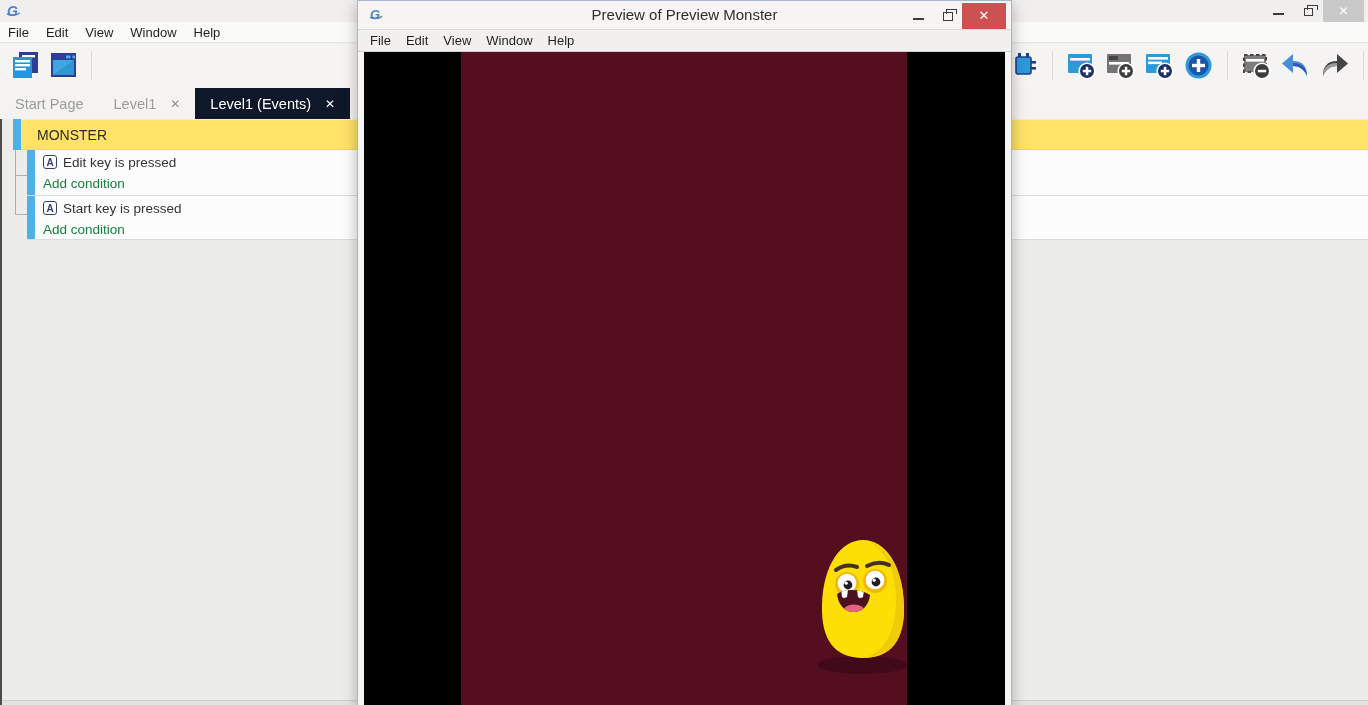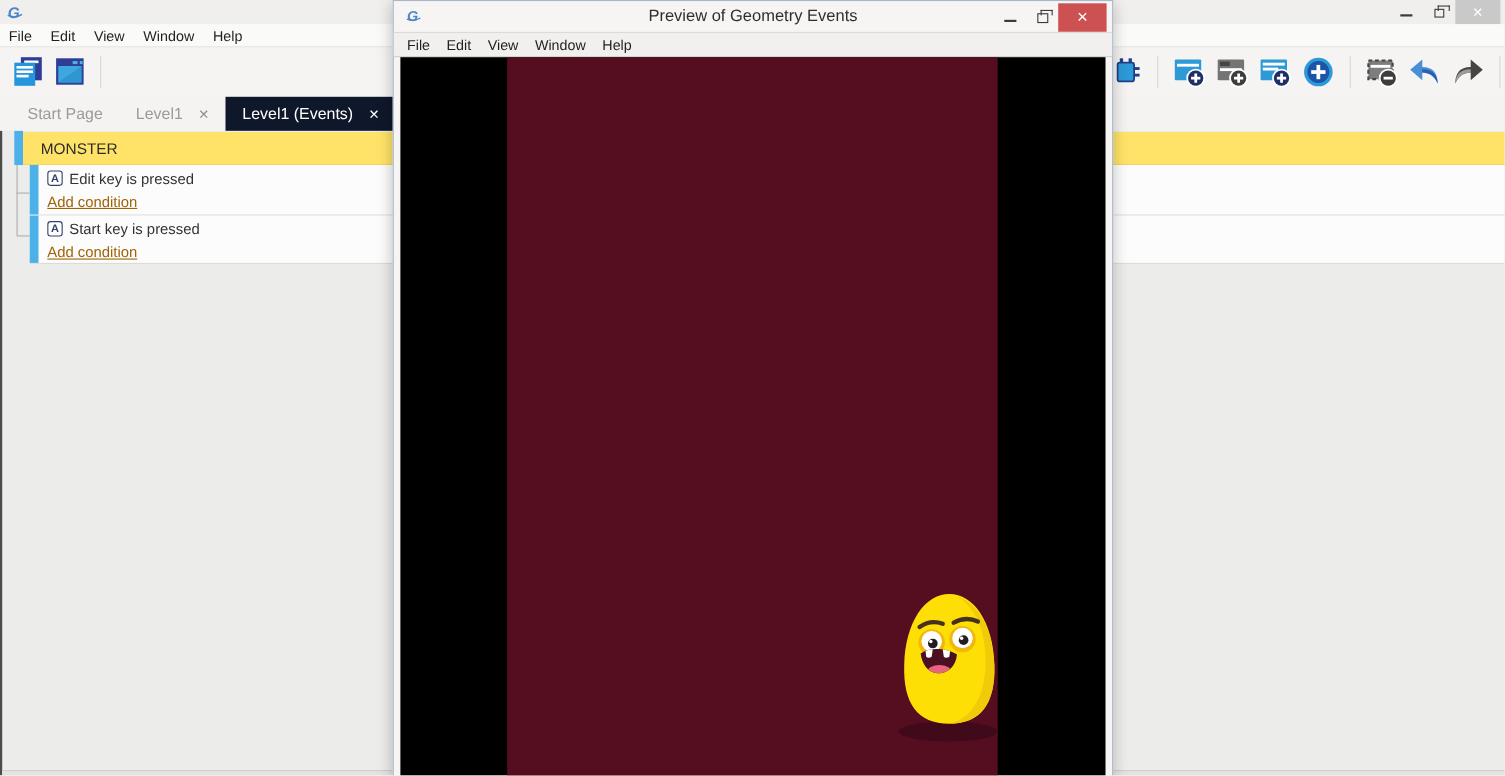--- a/index.html
+++ b/index.html
@@ -19,21 +19,21 @@
 
   .mw-menubar { position:absolute; left:0; top:22px; right:0; height:21px; background:#fafaf8; border-bottom:1px solid #e6e6e3; display:flex; align-items:center; gap:17px; padding-left:8px; font-size:13px; color:#1f1f1f; }
   .menu-item { cursor:default; }
 
   .mw-toolbar { position:absolute; left:0; top:44px; right:0; height:44px; background:#f5f4f2; }
   .tool-left { position:absolute; left:10px; top:6px; display:flex; align-items:center; gap:7px; }
   .tool-right { position:absolute; left:1008px; top:6px; display:flex; align-items:center; gap:8px; }
   .tool-divider { width:1px; height:29px; background:#d8d8d5; margin:0 5px; }
   .tico { width:31px; height:31px; display:block; }
 
-  .mw-tabbar { position:absolute; left:0; top:88px; right:0; height:31px; background:#f4f3f1; display:flex; align-items:stretch; padding-left:10px; font-size:14.5px; color:#9b9b9b; }
+  .mw-tabbar { position:absolute; left:0; top:88px; right:0; height:31px; background:#f4f3f1; display:flex; align-items:stretch; font-size:14.5px; color:#9b9b9b; }
   .tab { display:flex; align-items:center; gap:14px; padding:0 15px; white-space:nowrap; }
   .tab-close { font-size:12px; color:#8f8f8f; }
   .tab.active { background:#0f172a; color:#fff; }
   .tab.active .tab-close { color:#fff; }
 
   
   .events-panel { position:absolute; left:0; top:119px; right:0; bottom:0; background:#ecedeb; border-left:2px solid #4c4c4c; }
   .events-hscroll { position:absolute; left:0; right:0; bottom:0; height:5px; background:#e3e3e1; border-top:1px solid #cfcfcc; }
   .tree-v { position:absolute; left:13px; top:17px; width:1px; height:78px; background:#adadab; }
   .tree-h { position:absolute; left:13px; width:12px; height:1px; background:#adadab; }
@@ -41,21 +41,21 @@
   .ev-group { position:absolute; left:11px; right:0; top:1px; height:30px; }
   .ev-bar { position:absolute; left:0; top:0; bottom:0; width:8px; background:#4cb1e8; }
   .ev-group .ev-bar { top:-1px; }
   .ev-group-bg { position:absolute; left:8px; right:0; top:0; bottom:0; background:#ffe368; border-bottom:1px solid #f0d65e; }
   .ev-group-label { position:absolute; left:24px; top:0; line-height:30px; font-size:14px; color:#2b2b2b; }
 
   .ev-block { position:absolute; left:25px; right:0; background:#fbfcfb; border-bottom:1px solid #dcdcda; }
   .ev-block .content { margin-left:8px; padding-left:8px; }
   .cond-line { display:flex; align-items:center; gap:6px; height:24px; font-size:13.5px; color:#333; }
   .key-badge { display:inline-flex; align-items:center; justify-content:center; width:14px; height:14px; border:1.5px solid #33406e; border-radius:3px; font-size:10px; font-weight:bold; color:#33406e; background:#fff; }
-  .add-cond { height:20px; line-height:20px; font-size:13.5px; color:#a16207;text-decoration:underline; }
+  .add-cond { height:20px; line-height:20px; font-size:13.5px; color:#15803d; }
 
   
   .preview-window { position:absolute; left:357px; top:0; width:655px; height:707px; background:#f6f5f3; border:1px solid #a9b7cc; box-shadow:0 3px 14px rgba(0,0,0,0.28); z-index:10; }
   .pw-titlebar { position:relative; height:28px; }
   .pw-icon { position:absolute; left:11px; top:6px; width:15px; height:15px; }
   .pw-title { position:absolute; left:0; right:0; top:0; line-height:28px; text-align:center; font-size:15px; color:#2e2e2e; }
   .pw-buttons { position:absolute; right:5px; top:1px; height:27px; display:flex; align-items:center; }
   .pw-btn { width:29px; height:26px; display:flex; align-items:center; justify-content:center; }
   .pw-close { width:44px; height:26px; background:#cd5151; color:#fff; font-size:13px; display:flex; align-items:center; justify-content:center; }
   .pw-menubar { position:absolute; left:0; right:0; top:28px; height:23px; background:#f1f0ee; border-top:1px solid #dadad7; border-bottom:1px solid #cfcfcc; display:flex; align-items:center; gap:15px; padding-left:12px; font-size:13px; color:#1f1f1f; }
@@ -226,21 +226,21 @@
 
     <div class="events-hscroll"></div>
   </div>
 
   <div class="preview-window">
     <div class="pw-titlebar">
       <svg class="pw-icon" viewBox="0 0 16 16">
         <text x="1" y="13" font-size="14" font-weight="bold" font-style="italic" fill="#4d86c8">G</text>
         <path d="M1 11 Q8 14 14 10" stroke="#4d86c8" stroke-width="1.4" fill="none"></path>
       </svg>
-      <div class="pw-title">Preview of Geometry Events</div>
+      <div class="pw-title">Preview of Preview Monster</div>
       <div class="pw-buttons">
         <div class="pw-btn">
             <div class="glyph-min"></div>
           </div>
         <div class="pw-btn">
             <div class="glyph-restore" style="top:0; height:9px; width:10px;"></div>
           </div>
         <div class="pw-close">
             <span>✕</span>
           </div>

